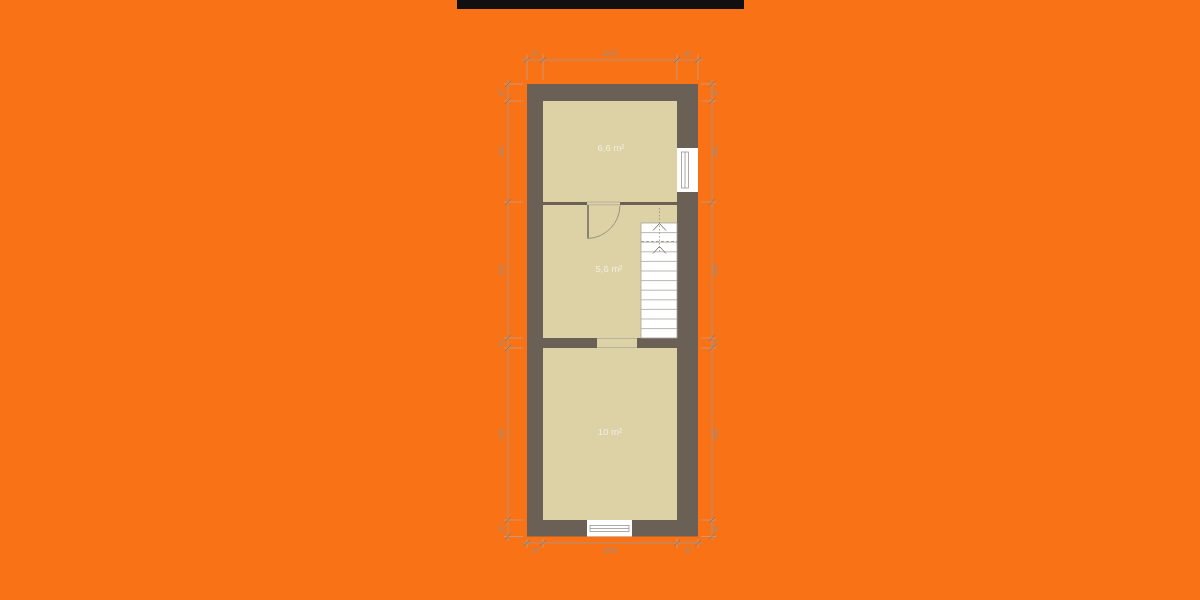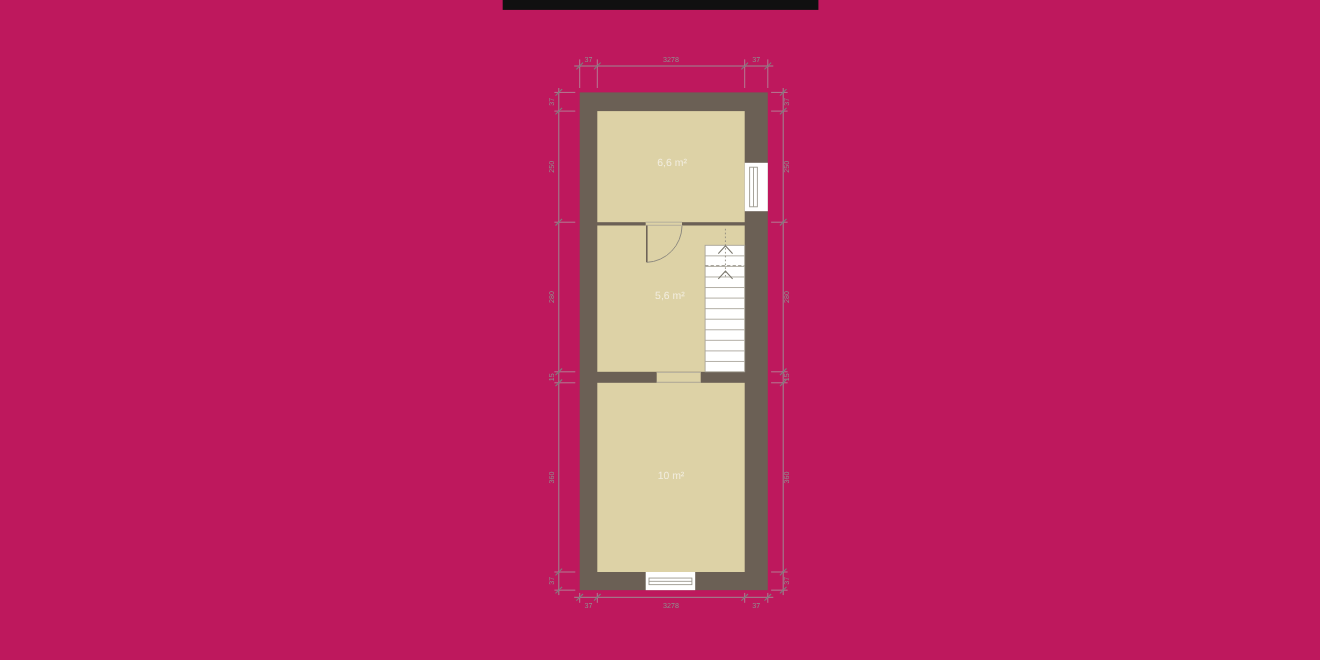--- a/index.html
+++ b/index.html
@@ -1,16 +1,16 @@
 <!DOCTYPE html>
 <html><head>
 <meta charset="utf-8">
 <style>
   html,body{margin:0;padding:0;background:#ffffff;}
-  .stage{position:relative;width:1200px;height:600px;background:#be185d;overflow:hidden;
+  .stage{position:relative;width:1200px;height:600px;background:#f97316;overflow:hidden;
          font-family:"Liberation Sans", sans-serif;}
   svg{position:absolute;left:0;top:0;}
   .wall{fill:#6b6055;}
   .room{fill:#ddd2a6;}
   .white{fill:#ffffff;}
   .dim-line{stroke:#9a9a9a;stroke-width:0.8;fill:none;}
   .dim-ext{stroke:#b0b0b0;stroke-width:0.6;fill:none;}
   .dim-tick{stroke:#7d7d7d;stroke-width:1;fill:none;}
   .dim-text{fill:#8f8f8f;font-size:6.5px;font-family:"Liberation Sans",sans-serif;}
   .room-label{fill:#f2edde;font-size:9.5px;font-family:"Liberation Sans",sans-serif;}

